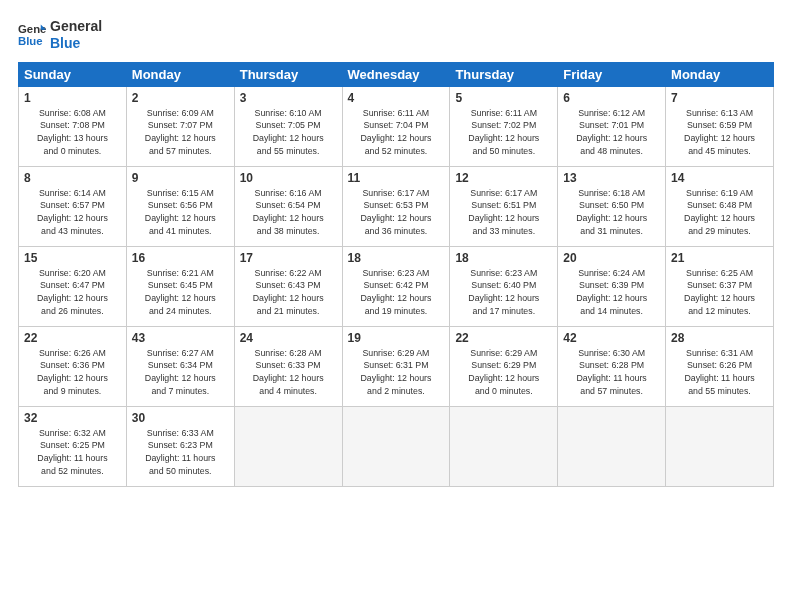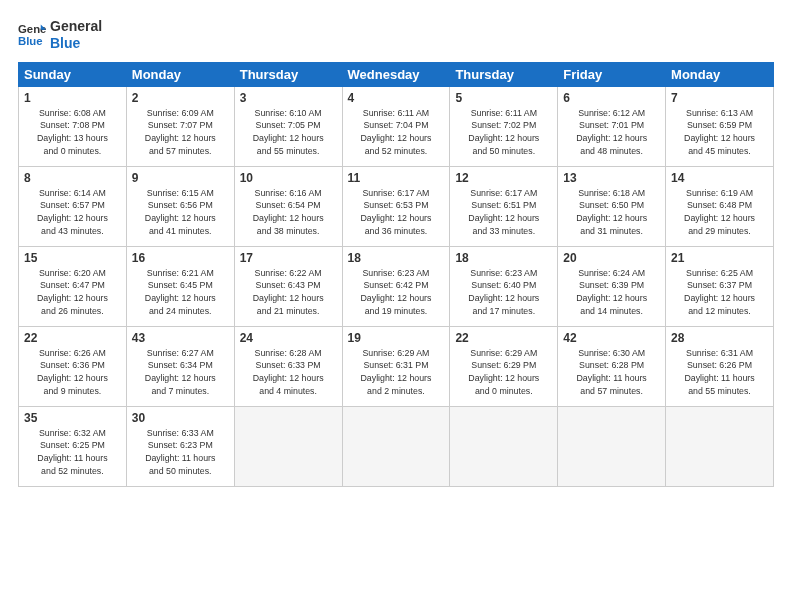--- a/index.html
+++ b/index.html
@@ -233,21 +233,21 @@
             <span class="day-num">42</span>
             <div class="day-info">Sunrise: 6:30 AM<br>Sunset: 6:28 PM<br>Daylight: 11 hours<br>and 57 minutes.</div>
           </td>
           <td>
             <span class="day-num">28</span>
             <div class="day-info">Sunrise: 6:31 AM<br>Sunset: 6:26 PM<br>Daylight: 11 hours<br>and 55 minutes.</div>
           </td>
         </tr>
         <tr>
           <td>
-            <span class="day-num">35</span>
+            <span class="day-num">32</span>
             <div class="day-info">Sunrise: 6:32 AM<br>Sunset: 6:25 PM<br>Daylight: 11 hours<br>and 52 minutes.</div>
           </td>
           <td>
             <span class="day-num">30</span>
             <div class="day-info">Sunrise: 6:33 AM<br>Sunset: 6:23 PM<br>Daylight: 11 hours<br>and 50 minutes.</div>
           </td>
           <td class="empty"></td>
           <td class="empty"></td>
           <td class="empty"></td>
           <td class="empty"></td>

